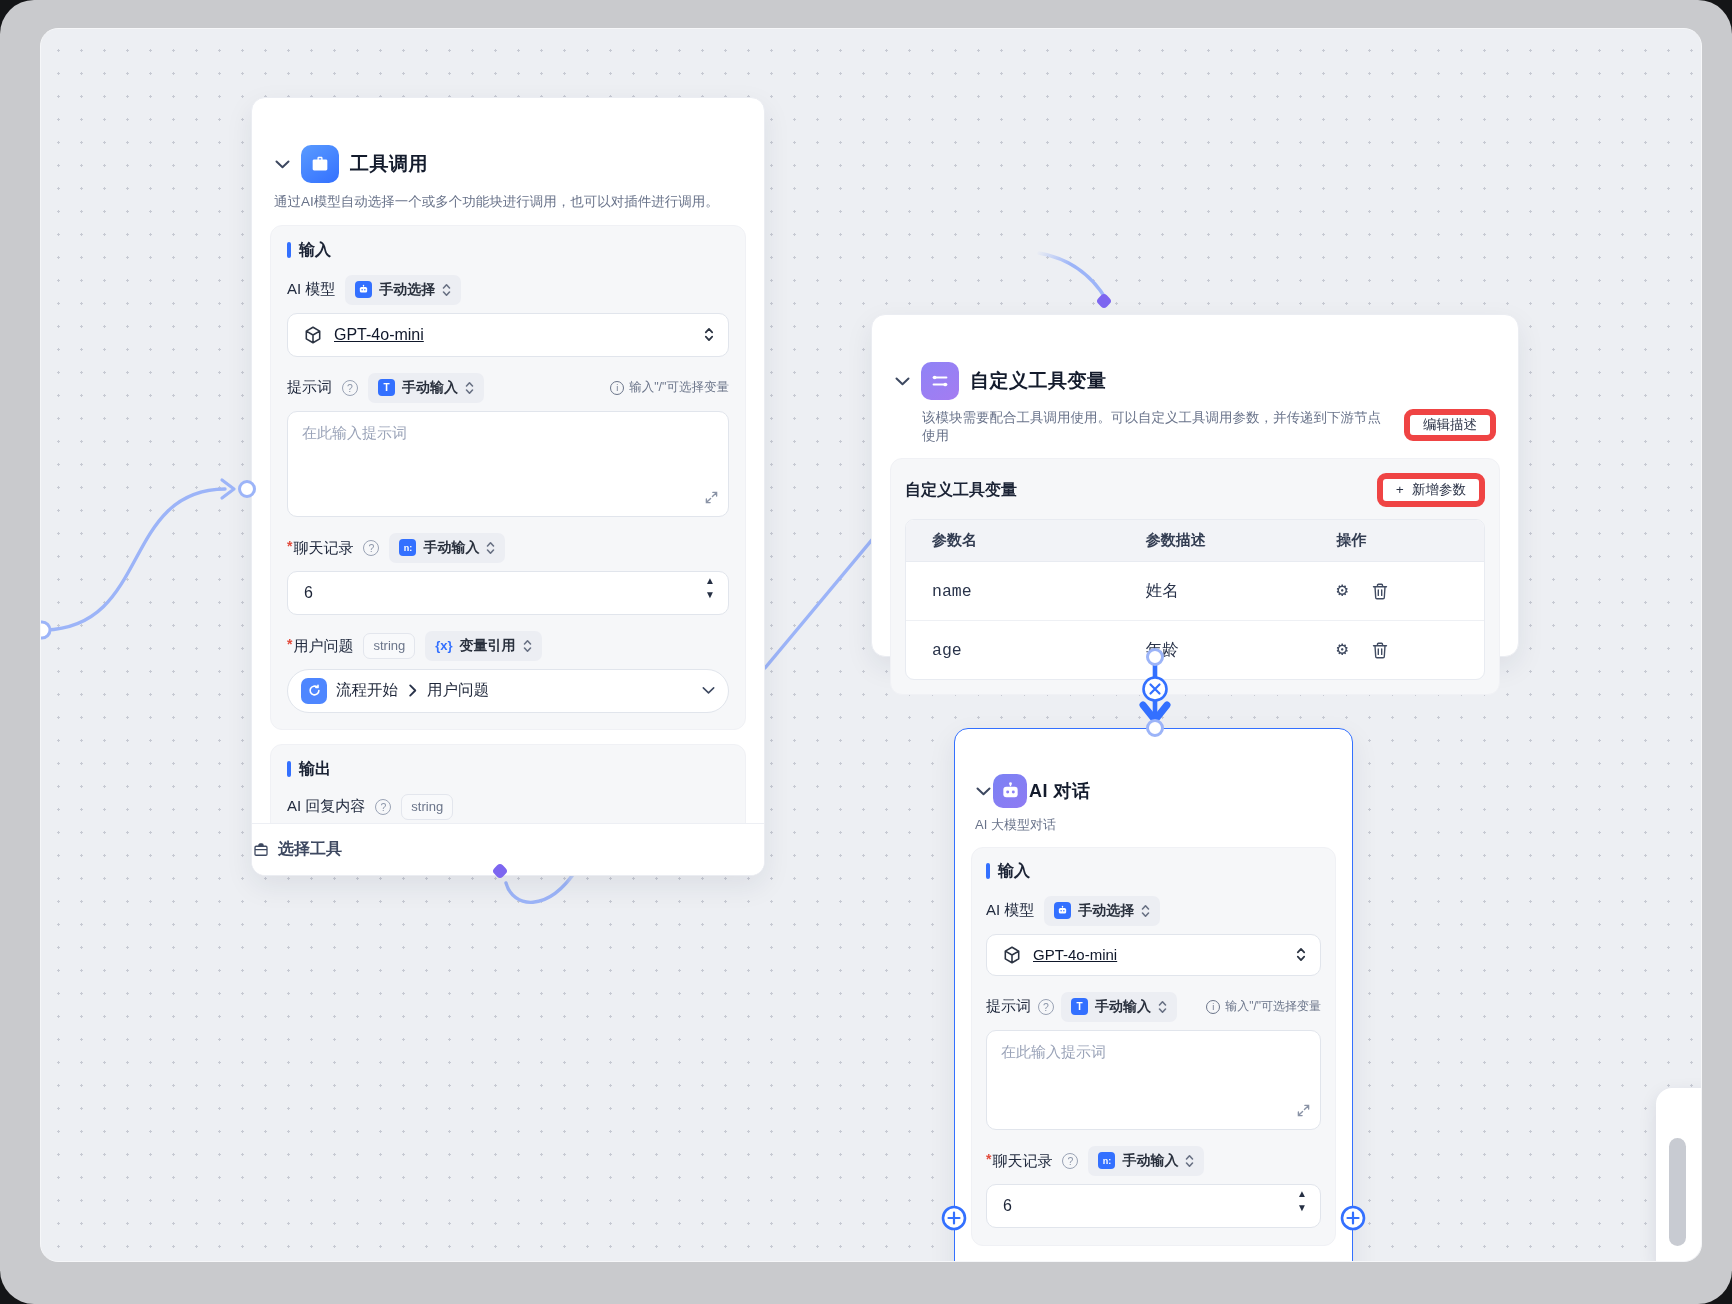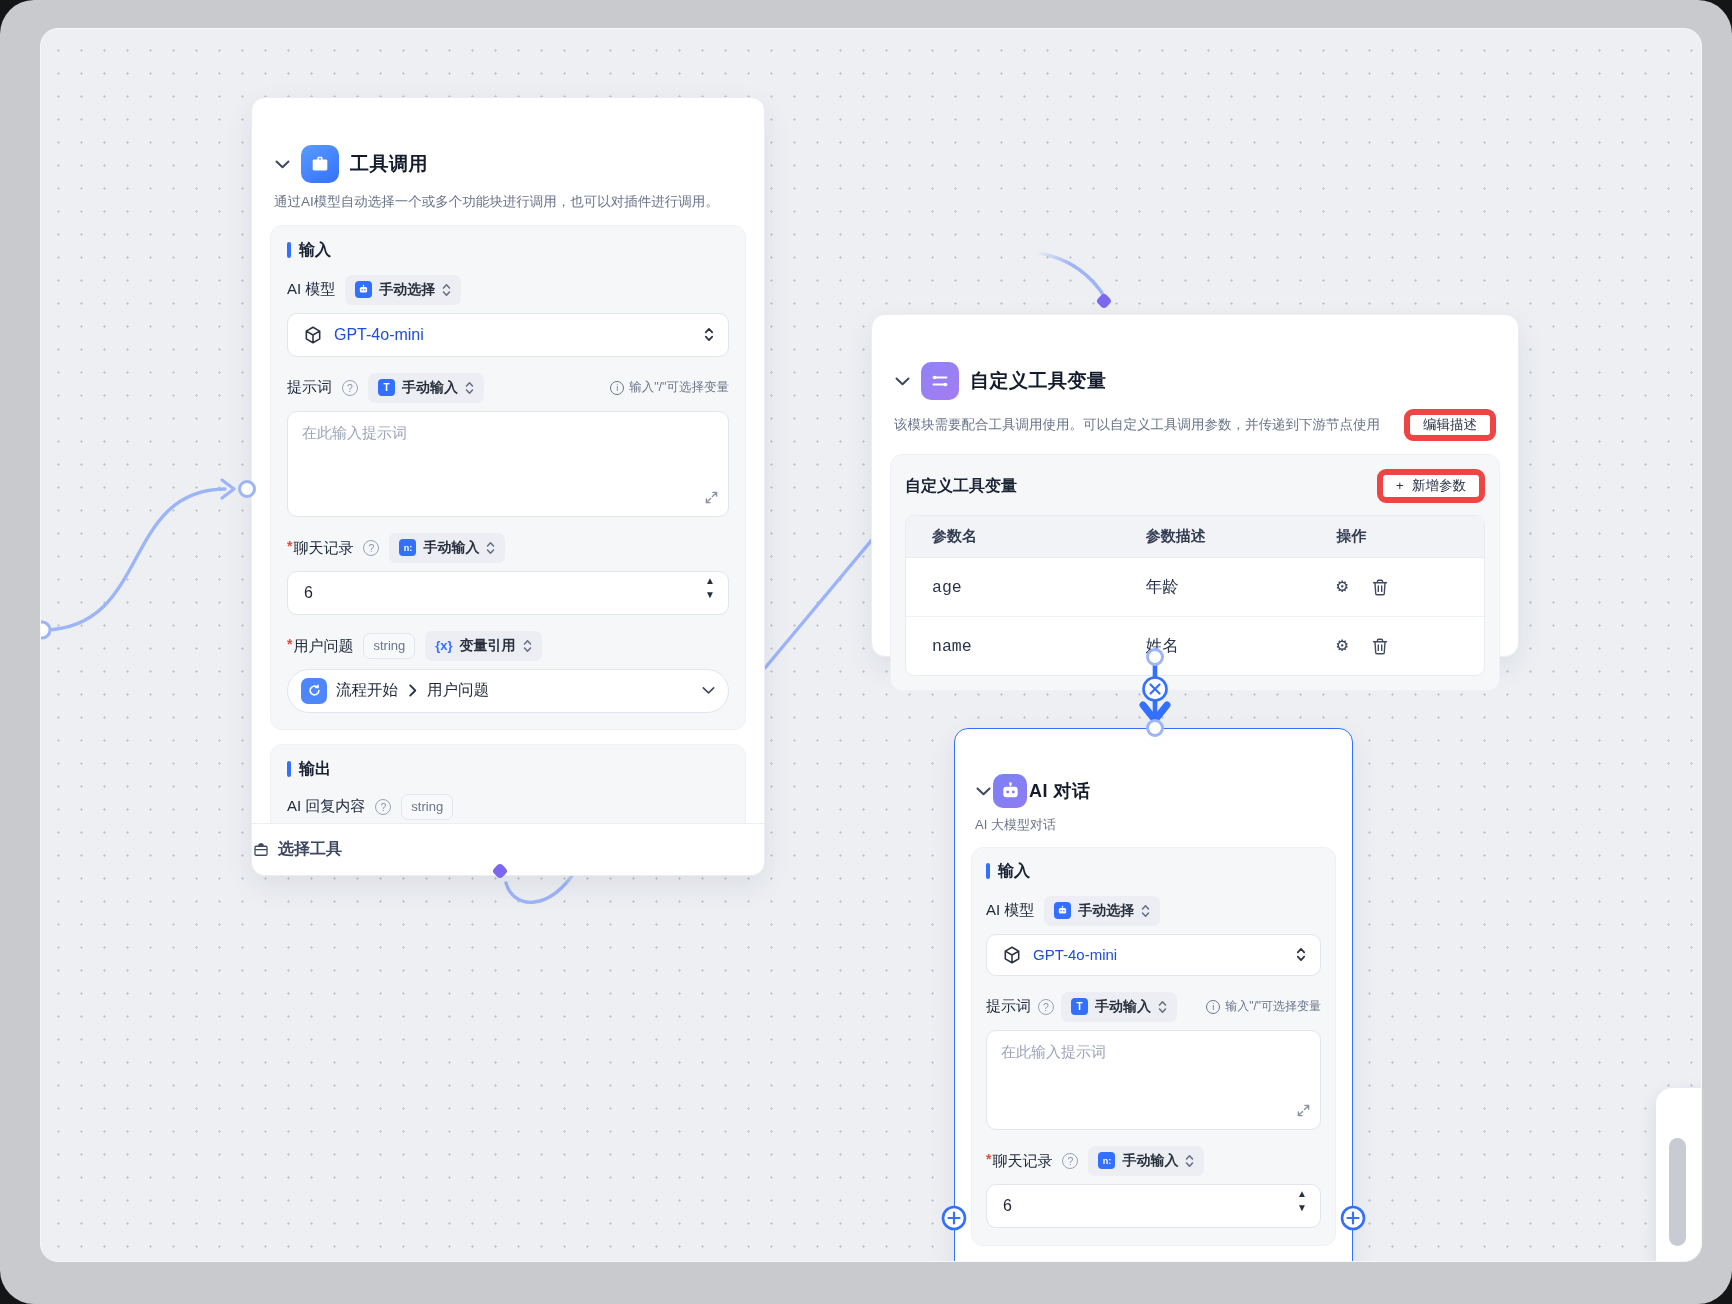--- a/index.html
+++ b/index.html
@@ -52,21 +52,21 @@
   .updown { display:inline-flex; flex:none; }
 
   .hint { margin-left:auto; display:inline-flex; align-items:center; gap:5px;
           font-size:12.5px; color:#6b758a; }
   .iinfo { width:14px; height:14px; border:1.2px solid #6b758a; border-radius:50%; flex:none;
            display:inline-flex; align-items:center; justify-content:center; font-size:9px; font-style:normal; }
   .iinfo::after { content:"i"; }
 
   .sel { display:flex; align-items:center; gap:10px; height:44px; background:#fff;
          border:1px solid #e1e5ec; border-radius:10px; padding:0 14px; margin-bottom:16px;
-         font-size:16px; color:#1d4ed8; }
+         font-size:16px; color:#0f172a;text-decoration:underline; }
   .sel .grow { flex:1; }
   .gpticon { width:22px; height:22px; flex:none; }
 
   .ta { position:relative; height:106px; background:#fff; border:1px solid #e1e5ec;
         border-radius:10px; padding:12px 14px; margin-bottom:16px; }
   .ta textarea { width:100%; height:70%; border:none; outline:none; resize:none; background:transparent;
         font-family:inherit; font-size:15px; color:#1c2437; }
   .ta textarea::placeholder { color:#9aa3b8; }
   .expand { position:absolute; right:10px; bottom:8px; }
 
@@ -89,21 +89,21 @@
   .node-foot { position:absolute; left:0; right:0; bottom:0; height:52px; border-top:1px solid #edeff4;
                display:flex; align-items:center; justify-content:flex-start; gap:8px;
                font-size:16px; font-weight:600; color:#3d4860; background:#fff;
                border-radius:0 0 13px 13px; }
 
   .btn { display:inline-flex; align-items:center; justify-content:center; height:32px; padding:0 13px;
          background:#fff; border:6px solid #ef4444; border-radius:9px; font-size:13.5px;
          color:#2a3246; font-weight:500; cursor:pointer; white-space:nowrap; }
 
   
-  .cv-descrow { display:flex; align-items:center; gap:12px; padding:9px 22px 13px 22px; }
+  .cv-descrow { display:flex; align-items:flex-start; gap:12px; padding:9px 22px 13px 22px;margin-left:28px; }
   .cv-desc { font-size:13.5px; color:#69738a; }
   .cv-panel { margin:0 18px; background:#f6f7f9; border:1px solid #f0f1f5; border-radius:12px; padding:14px; }
   .cv-phead { display:flex; align-items:center; margin-bottom:12px; }
   .cv-ptitle { font-size:16px; font-weight:bold; color:#1b2335; }
   .cv-phead .btn { margin-left:auto; height:34px; }
   table.vars { width:100%; border-collapse:separate; border-spacing:0; background:#fff;
                border:1px solid #e8ebf1; border-radius:9px; overflow:hidden; }
   table.vars th { background:#f2f3f7; font-size:15px; font-weight:600; color:#333d52; text-align:left;
                padding:11px 0 11px 26px; border-bottom:1px solid #e8ebf1; }
   table.vars td { font-size:16.5px; color:#29334a; padding:18px 0 18px 26px; border-bottom:1px solid #eef0f4; }
@@ -332,43 +332,43 @@
       <table class="vars">
         <thead>
           <tr>
             <th style="width:37%;">参数名</th>
             <th style="width:33%;">参数描述</th>
             <th style="width:30%;">操作</th>
           </tr>
         </thead>
         <tbody>
           <tr>
+            <td>name</td>
+            <td>姓名</td>
+            <td>
+                    <span class="opicons">
+              <span class="gear">⚙</span>
+              <svg width="16" height="17" viewBox="0 0 16 17">
+                        <path d="M1.5 3.8h13 M5.5 3.5V2.2c0-.5.4-.9.9-.9h3.2c.5 0 .9.4.9.9v1.3 M3 3.8l.7 10.6c0 .7.6 1.3 1.3 1.3h6c.7 0 1.3-.6 1.3-1.3L13 3.8 M6.3 7v5.4 M9.7 7v5.4" fill="none" stroke="#404b61" stroke-width="1.4" stroke-linecap="round"></path>
+                      </svg>
+            </span>
+                  </td>
+          </tr>
+          <tr>
             <td>age</td>
             <td>年龄</td>
             <td>
                     <span class="opicons">
               <span class="gear">⚙</span>
               <svg width="16" height="17" viewBox="0 0 16 17">
                         <path d="M1.5 3.8h13 M5.5 3.5V2.2c0-.5.4-.9.9-.9h3.2c.5 0 .9.4.9.9v1.3 M3 3.8l.7 10.6c0 .7.6 1.3 1.3 1.3h6c.7 0 1.3-.6 1.3-1.3L13 3.8 M6.3 7v5.4 M9.7 7v5.4" fill="none" stroke="#404b61" stroke-width="1.4" stroke-linecap="round"></path>
                       </svg>
             </span>
                   </td>
           </tr>
-          <tr>
-            <td>name</td>
-            <td>姓名</td>
-            <td>
-                    <span class="opicons">
-              <span class="gear">⚙</span>
-              <svg width="16" height="17" viewBox="0 0 16 17">
-                        <path d="M1.5 3.8h13 M5.5 3.5V2.2c0-.5.4-.9.9-.9h3.2c.5 0 .9.4.9.9v1.3 M3 3.8l.7 10.6c0 .7.6 1.3 1.3 1.3h6c.7 0 1.3-.6 1.3-1.3L13 3.8 M6.3 7v5.4 M9.7 7v5.4" fill="none" stroke="#404b61" stroke-width="1.4" stroke-linecap="round"></path>
-                      </svg>
-            </span>
-                  </td>
-          </tr>
         </tbody>
       </table>
     </div>
   </div>
 
   <div class="node small selected" style="left:953px; top:727px; width:399px; height:600px;">
     <div class="node-head">
       <span class="collapse">
         <svg width="15" height="9" viewBox="0 0 15 9">
                 <path d="M1.5 1.5 L7.5 7.2 L13.5 1.5" fill="none" stroke="#3d4860" stroke-width="2" stroke-linecap="round" stroke-linejoin="round"></path>

